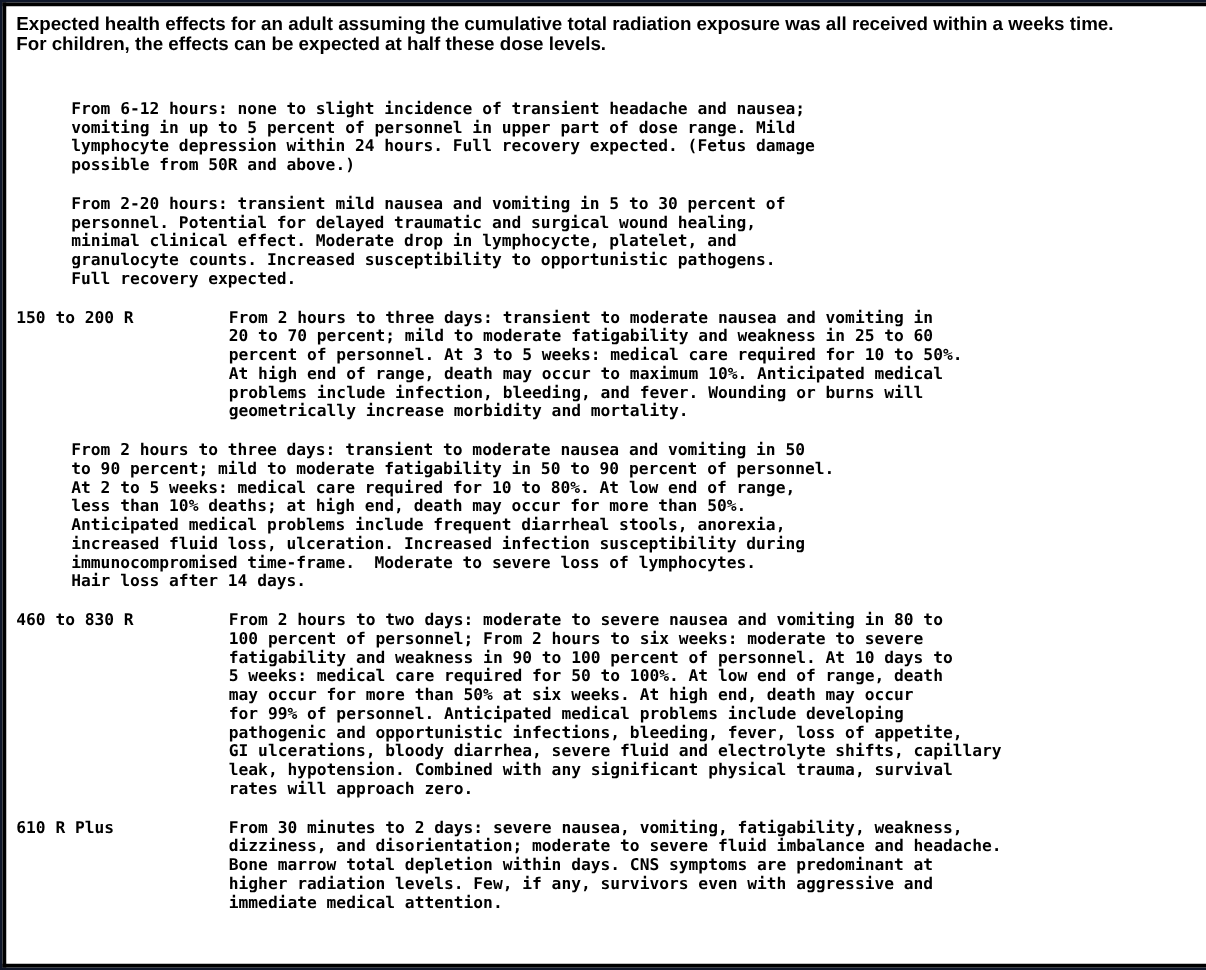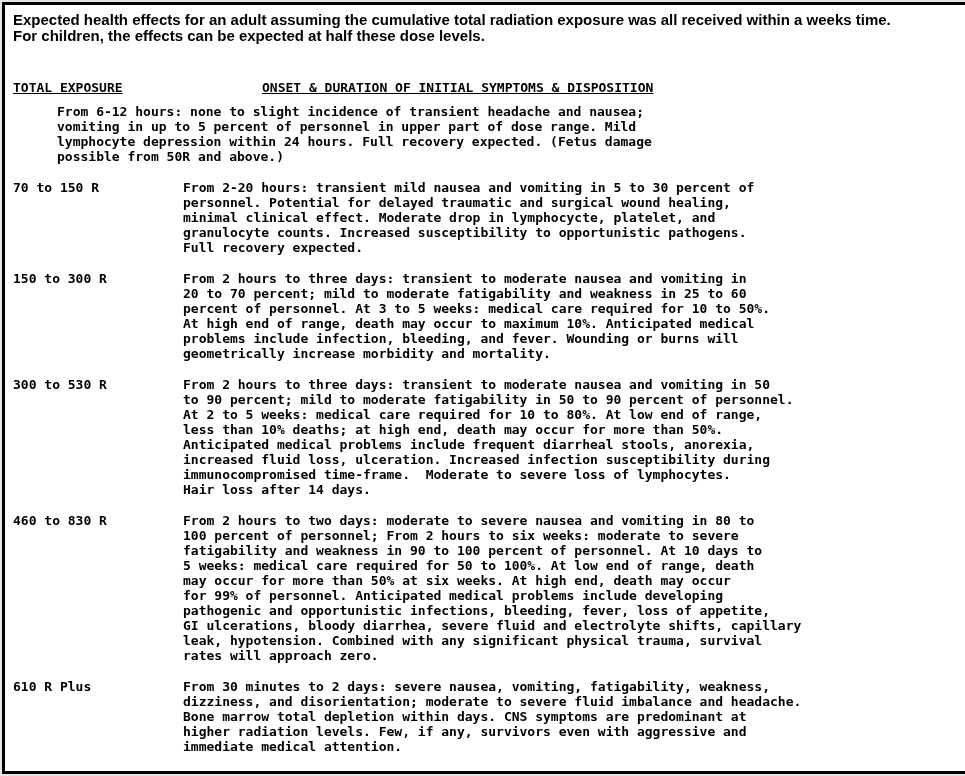--- a/index.html
+++ b/index.html
@@ -5,21 +5,21 @@
   html, body {
     margin: 0;
     padding: 0;
     background: #ffffff;
   }
   .page {
     width: 965px;
     height: 776px;
     box-sizing: border-box;
     padding: 2px 0 2px 2px;
-    background: #e5e5e5;
+    background: #0f172a;
   }
   .frame {
     width: 100%;
     height: 100%;
     box-sizing: border-box;
     border: 3px solid #000000;
     border-right: none;
     padding: 7px 8px 0 8px;
     background: #ffffff;
     overflow: hidden;
@@ -69,53 +69,47 @@
 <body>
 
 <div class="page">
   <div class="frame">
 
     <p class="intro">Expected health effects for an adult assuming the cumulative total radiation exposure was all received within a weeks time.
 For children, the effects can be expected at half these dose levels.</p>
 
     <div class="tbl">
 
-      <div class="hdr-row">
-        <span class="hdr">TOTAL EXPOSURE</span>
-        <span class="hdr-effects"><span class="hdr">ONSET &amp; DURATION OF INITIAL SYMPTOMS &amp; DISPOSITION</span></span>
-      </div>
 
       <div class="row">
         <span class="cell-effects">From 6-12 hours: none to slight incidence of transient headache and nausea;
 vomiting in up to 5 percent of personnel in upper part of dose range. Mild
 lymphocyte depression within 24 hours. Full recovery expected. (Fetus damage
 possible from 50R and above.)</span>
       </div>
 
       <div class="row">
-        <span class="cell-exposure">70 to 150 R</span>
         <span class="cell-effects">From 2-20 hours: transient mild nausea and vomiting in 5 to 30 percent of
 personnel. Potential for delayed traumatic and surgical wound healing,
 minimal clinical effect. Moderate drop in lymphocycte, platelet, and
 granulocyte counts. Increased susceptibility to opportunistic pathogens.
 Full recovery expected.</span>
       </div>
 
       <div class="row">
-        <span class="cell-exposure">150 to 300 R</span>
+        <span class="cell-exposure">150 to 200 R</span>
         <span class="cell-effects">From 2 hours to three days: transient to moderate nausea and vomiting in
 20 to 70 percent; mild to moderate fatigability and weakness in 25 to 60
 percent of personnel. At 3 to 5 weeks: medical care required for 10 to 50%.
 At high end of range, death may occur to maximum 10%. Anticipated medical
 problems include infection, bleeding, and fever. Wounding or burns will
 geometrically increase morbidity and mortality.</span>
       </div>
 
       <div class="row">
-        <span class="cell-exposure">300 to 530 R</span>
         <span class="cell-effects">From 2 hours to three days: transient to moderate nausea and vomiting in 50
 to 90 percent; mild to moderate fatigability in 50 to 90 percent of personnel.
 At 2 to 5 weeks: medical care required for 10 to 80%. At low end of range,
 less than 10% deaths; at high end, death may occur for more than 50%.
 Anticipated medical problems include frequent diarrheal stools, anorexia,
 increased fluid loss, ulceration. Increased infection susceptibility during
 immunocompromised time-frame.  Moderate to severe loss of lymphocytes.
 Hair loss after 14 days.</span>
       </div>
 

